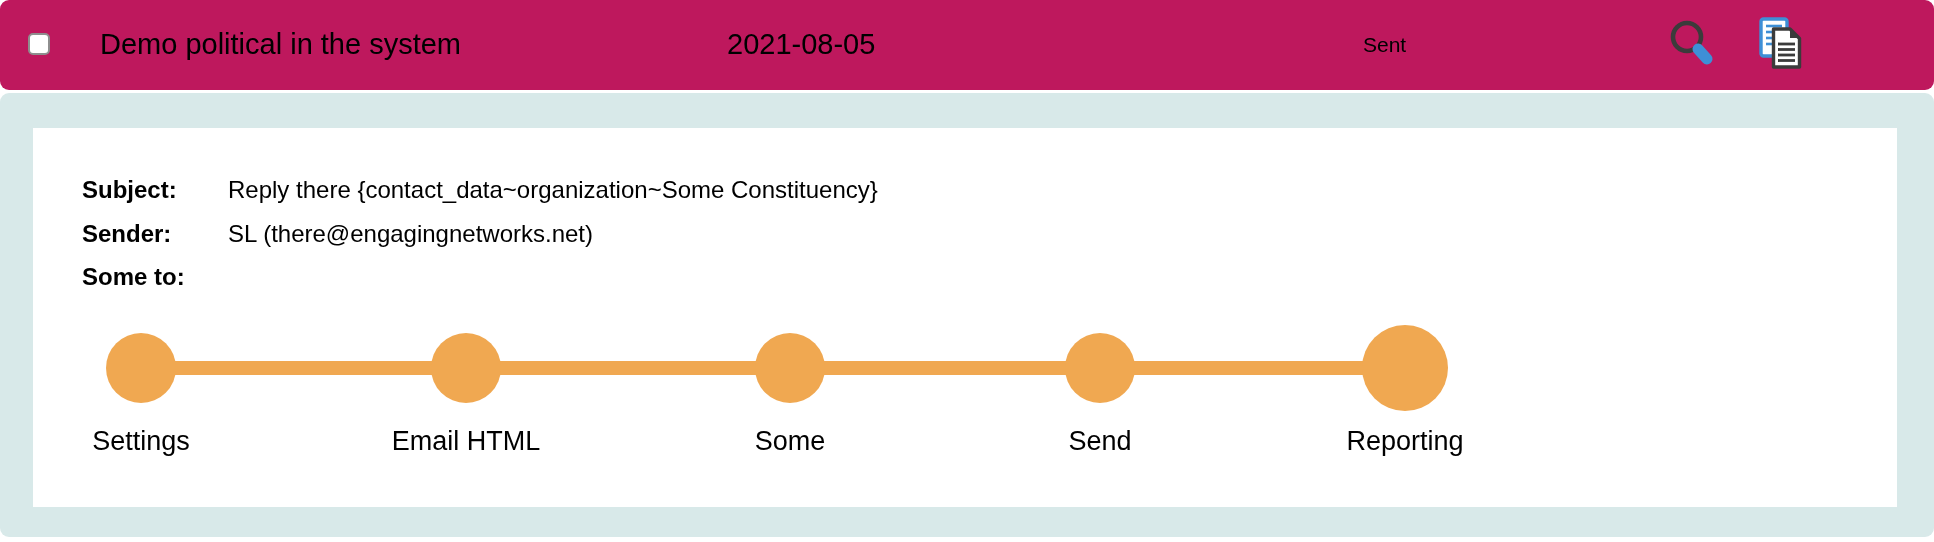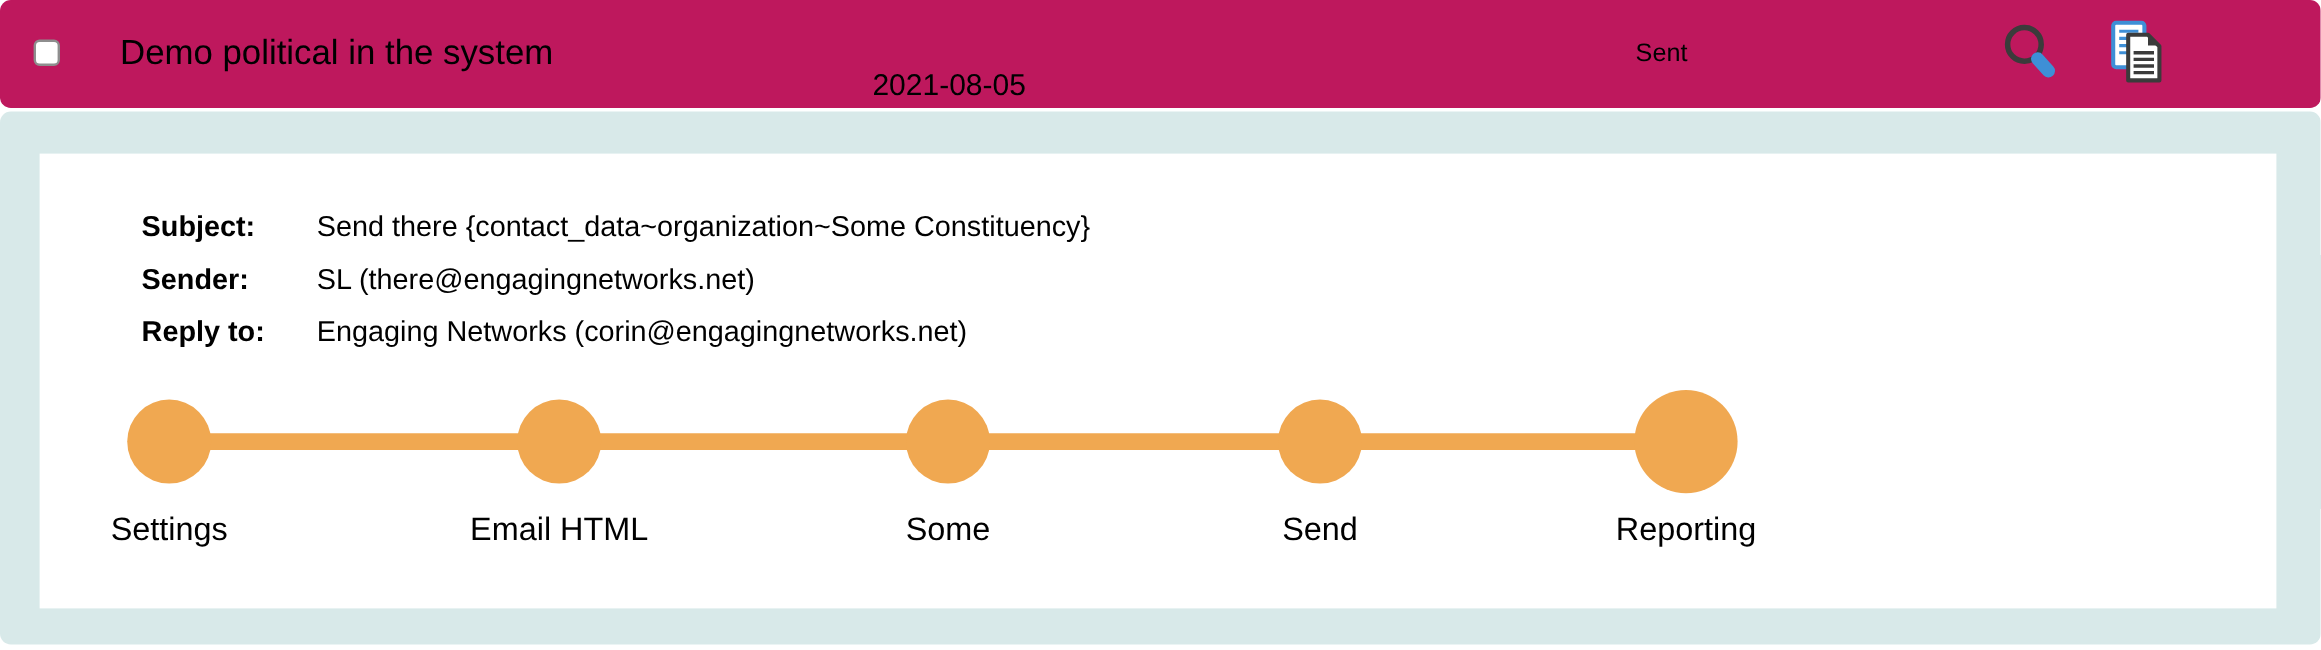--- a/index.html
+++ b/index.html
@@ -11,35 +11,35 @@
   .header-row{
     position:absolute;left:0;top:0;width:1934px;height:90px;
     background:#be185d;border-radius:9px;
   }
   .header-row .cb{
     position:absolute;left:28px;top:33px;width:22px;height:22px;
     -webkit-appearance:none;appearance:none;margin:0;
     background:#fff;border:2px solid #8e8e8e;border-radius:5px;cursor:pointer;
   }
   .row-title{position:absolute;left:100px;top:0;height:89px;display:flex;align-items:center;font-size:29px;cursor:pointer;}
-  .row-date{position:absolute;left:727px;top:0;height:89px;display:flex;align-items:center;font-size:25px;margin-top:27px;}
+  .row-date{position:absolute;left:727px;top:0;height:89px;display:flex;align-items:center;font-size:29px;}
   .row-status{position:absolute;left:1363px;top:0;height:89px;display:flex;align-items:center;font-size:21px;}
   .icon-btn{position:absolute;top:0;height:89px;display:flex;align-items:center;background:none;border:none;padding:0;cursor:pointer;}
   .icon-btn.search{left:1666px;}
   .icon-btn.copy{left:1758px;}
   
   .detail-wrap{
     position:absolute;left:0;top:93px;width:1934px;height:444px;
     background:#d8e9e9;border-radius:9px;
   }
   .panel{
     position:absolute;left:33px;right:37px;top:35px;bottom:30px;background:#ffffff;
   }
   .meta{position:absolute;left:49px;top:40px;font-size:24px;line-height:43.5px;}
-  .meta-row{display:grid;grid-template-columns:146px auto;margin-left:36px;}
+  .meta-row{display:grid;grid-template-columns:146px auto;}
   .meta-row .lab{font-weight:bold;}
   
   .stepper{position:absolute;left:0;top:0;width:100%;height:100%;padding-left:28px;}
   .step-line{
     position:absolute;left:108px;top:233px;width:1264px;height:14px;
     background:#f0a851;border-radius:7px;
   }
   .step{position:absolute;top:0;width:0;}
   .step .step-dot{
     position:absolute;left:0;top:240px;width:70px;height:70px;margin-left:-35px;margin-top:-35px;
@@ -90,29 +90,28 @@
       </span>
     </button>
   </div>
 
   <div class="detail-wrap">
     <div class="panel">
 
       <div class="meta">
         <div class="meta-row">
           <span class="lab">Subject:</span>
-          <span class="val">Send there {contact_data~organization~Some Constituency}</span>
+          <span class="val">Reply there {contact_data~organization~Some Constituency}</span>
         </div>
         <div class="meta-row">
           <span class="lab">Sender:</span>
           <span class="val">SL (there@engagingnetworks.net)</span>
         </div>
         <div class="meta-row">
-          <span class="lab">Reply to:</span>
-          <span class="val">Engaging Networks (corin@engagingnetworks.net)</span>
+          <span class="lab">Some to:</span>
         </div>
       </div>
 
       <div class="stepper">
         <div class="step-line"></div>
 
         <div class="step s1">
           <div class="step-dot"></div>
           <div class="step-label">Settings</div>
         </div>

